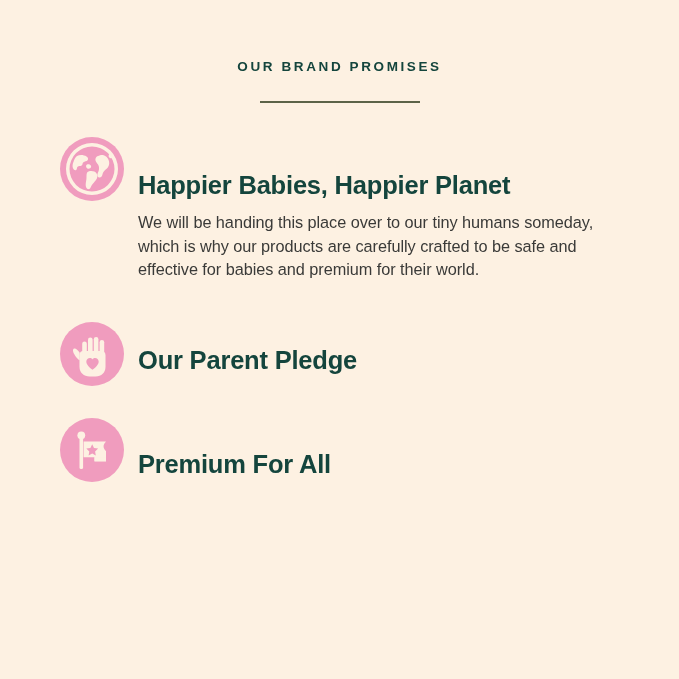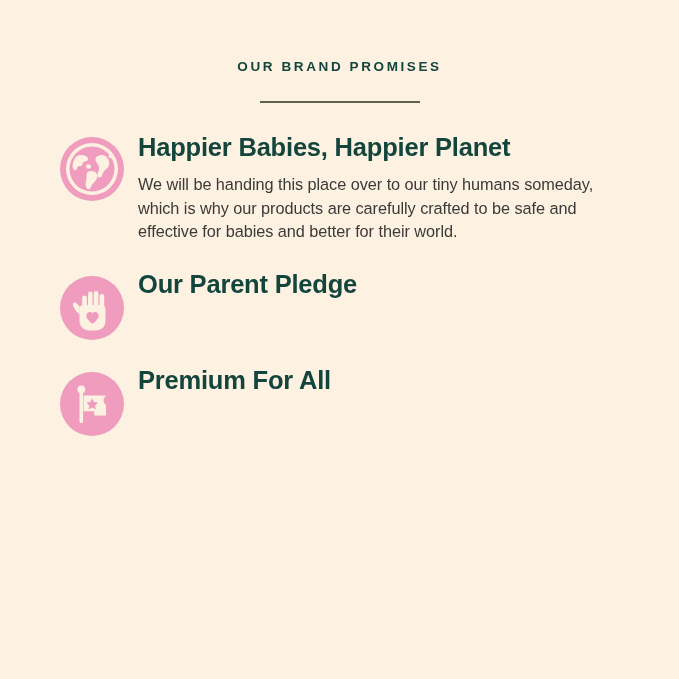--- a/index.html
+++ b/index.html
@@ -59,20 +59,21 @@
     width: 64px;
     height: 64px;
     margin-top: 6px;
   }
   .icon-wrap svg { display: block; }
 
   .promise-body {
     flex: 1 1 auto;
     padding-left: 14px;
     padding-top: 0px;
+    margin-top: 38px;
   }
   .promise-title {
     font-family: "Liberation Sans", sans-serif;
     font-size: 25.5px;
     font-weight: bold;
     color: #14453D;
     letter-spacing: -0.2px;
     line-height: 1.15;
     margin: 0 0 11px 0;
   }
@@ -80,21 +81,21 @@
     font-family: "Liberation Sans", sans-serif;
     font-size: 16.3px;
     color: #3A3A38;
     line-height: 1.46;
     margin: 0;
     letter-spacing: -0.05px;
   }
 
   
   .promise.p1 .promise-body { padding-top: 2px; }
-  .promise.p2 { margin-top: 6px; }
+  .promise.p2 { margin-top: 6px; align-items: flex-end; }
   .promise.p3 { margin-top: 6px; }
 </style>
 </head>
 <body>
 
 <div class="page">
 
   <div class="header">
     <div class="eyebrow">OUR BRAND PROMISES</div>
     <div class="divider"></div>
@@ -133,21 +134,21 @@
                      C39.3 32 39.2 29.7 38.2 27.8 C37.3 26.1 35.6 24.8 35.4 22.9
                      C35.2 21.2 36.4 19.6 38 19 C39.6 18.4 41.4 17.6 43 18 Z"></path>
 
             <path d="M50 16.5 C51.6 16.2 53 17.4 53 19 C53 20.4 51.8 21.4 50.5 21.2
                      C49.1 21 48.3 19.6 48.7 18.3 C48.9 17.4 49.3 16.7 50 16.5 Z"></path>
           </g>
         </svg>
       </div>
       <div class="promise-body">
         <h2 class="promise-title">Happier Babies, Happier Planet</h2>
-        <p class="promise-text">We will be handing this place over to our tiny humans someday, which is why our products are carefully crafted to be safe and effective for babies and better for their world.</p>
+        <p class="promise-text">We will be handing this place over to our tiny humans someday, which is why our products are carefully crafted to be safe and effective for babies and premium for their world.</p>
       </div>
     </div>
 
     <div class="promise p2">
       <div class="icon-wrap">
         <svg width="64" height="64" viewBox="0 0 64 64" aria-hidden="true">
           <circle cx="32" cy="32" r="32" fill="#F09CBE"></circle>
           <g fill="#FDF1E2">
 
             <path d="M19.5 33 C19.5 30.5 21 29 23 29 L41.5 29 C44 29 45.5 30.8 45.5 33.4

